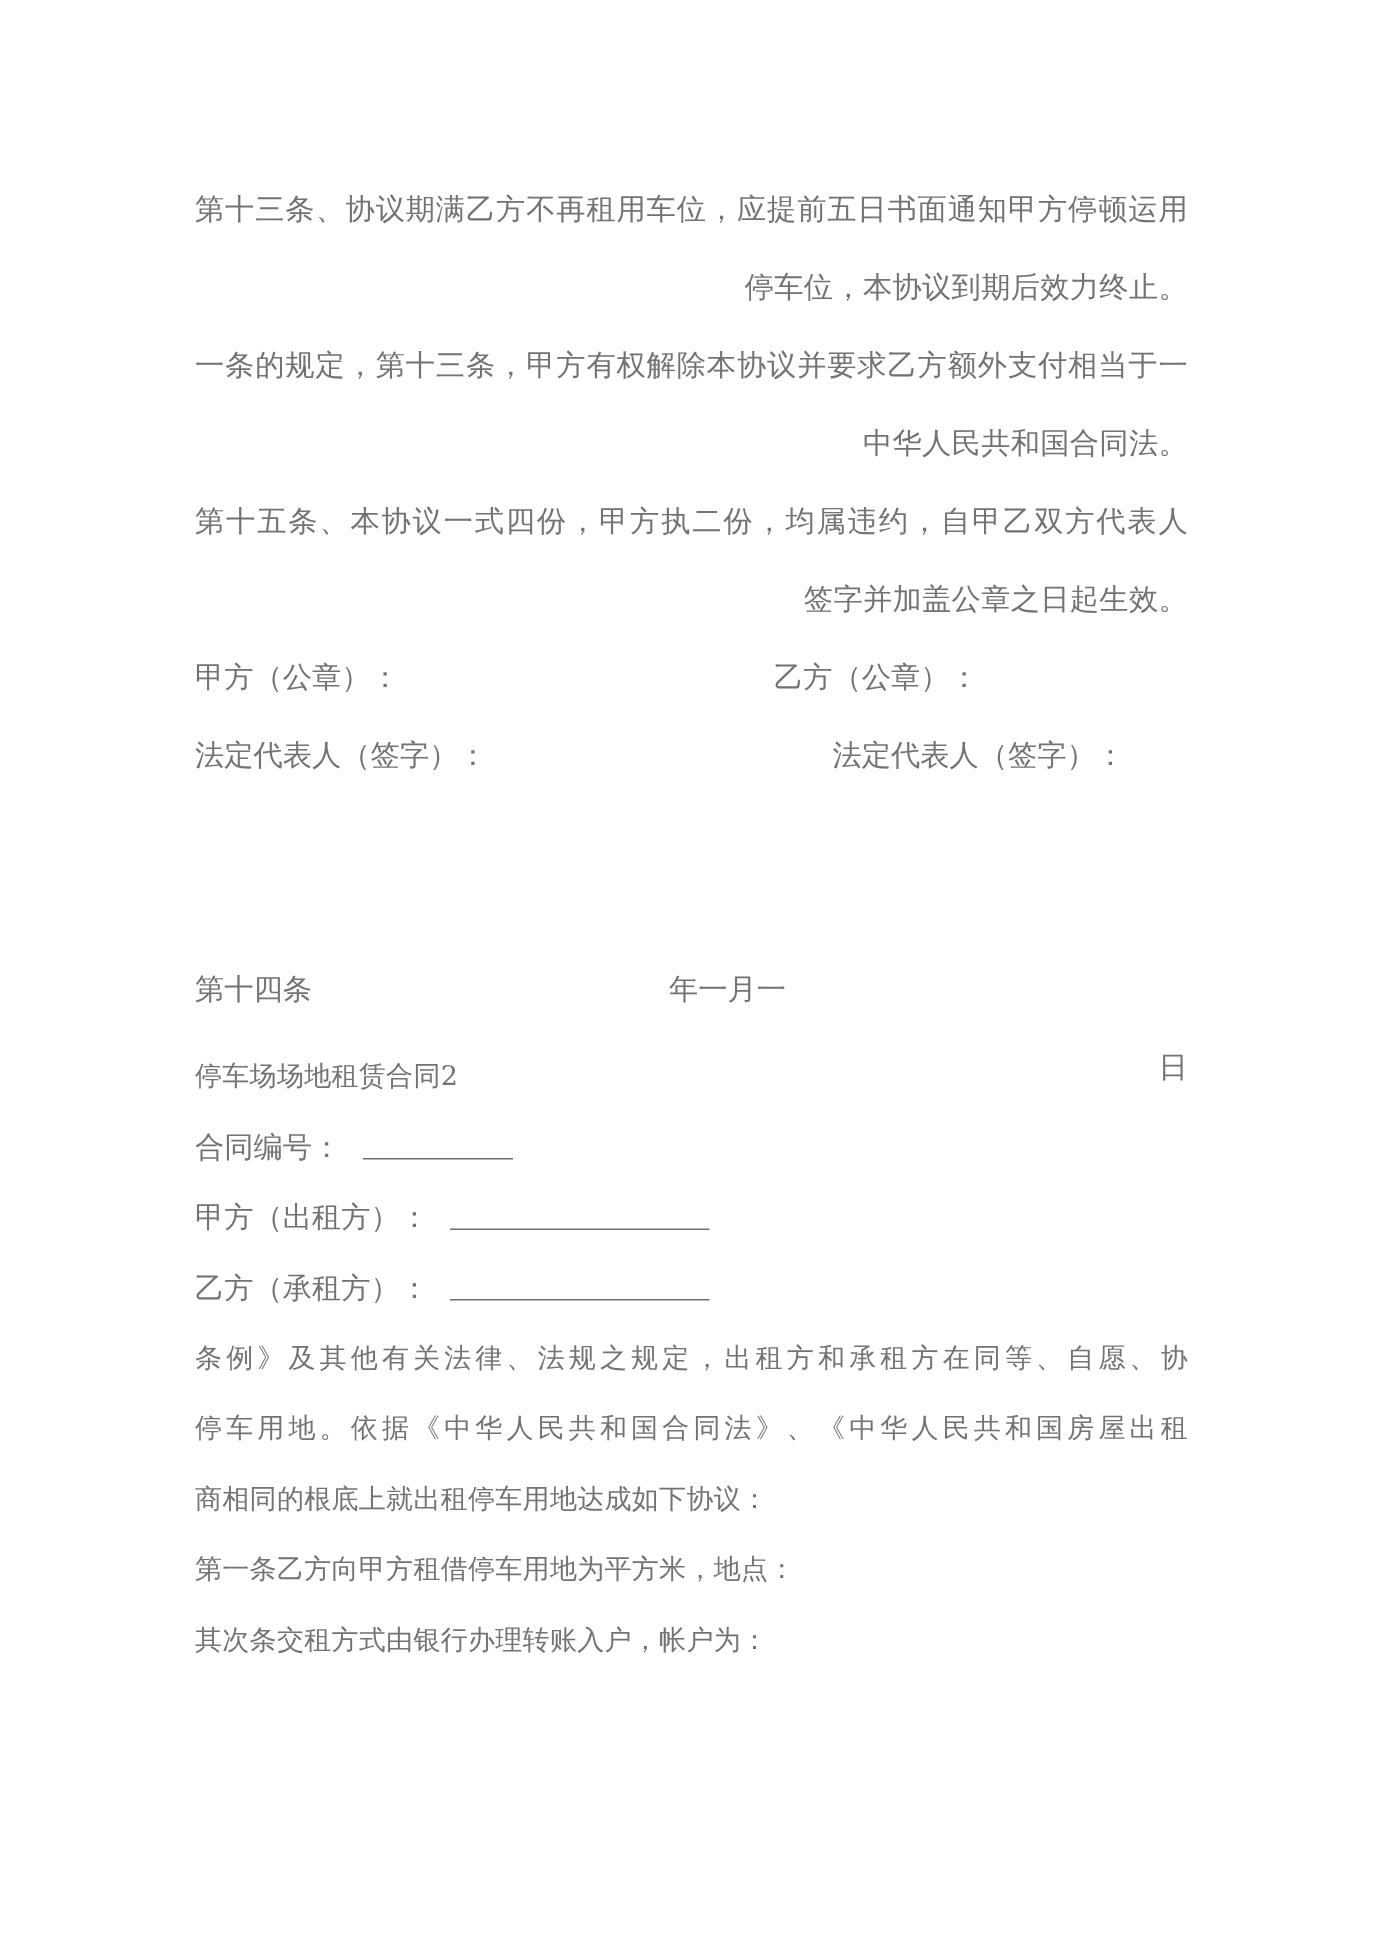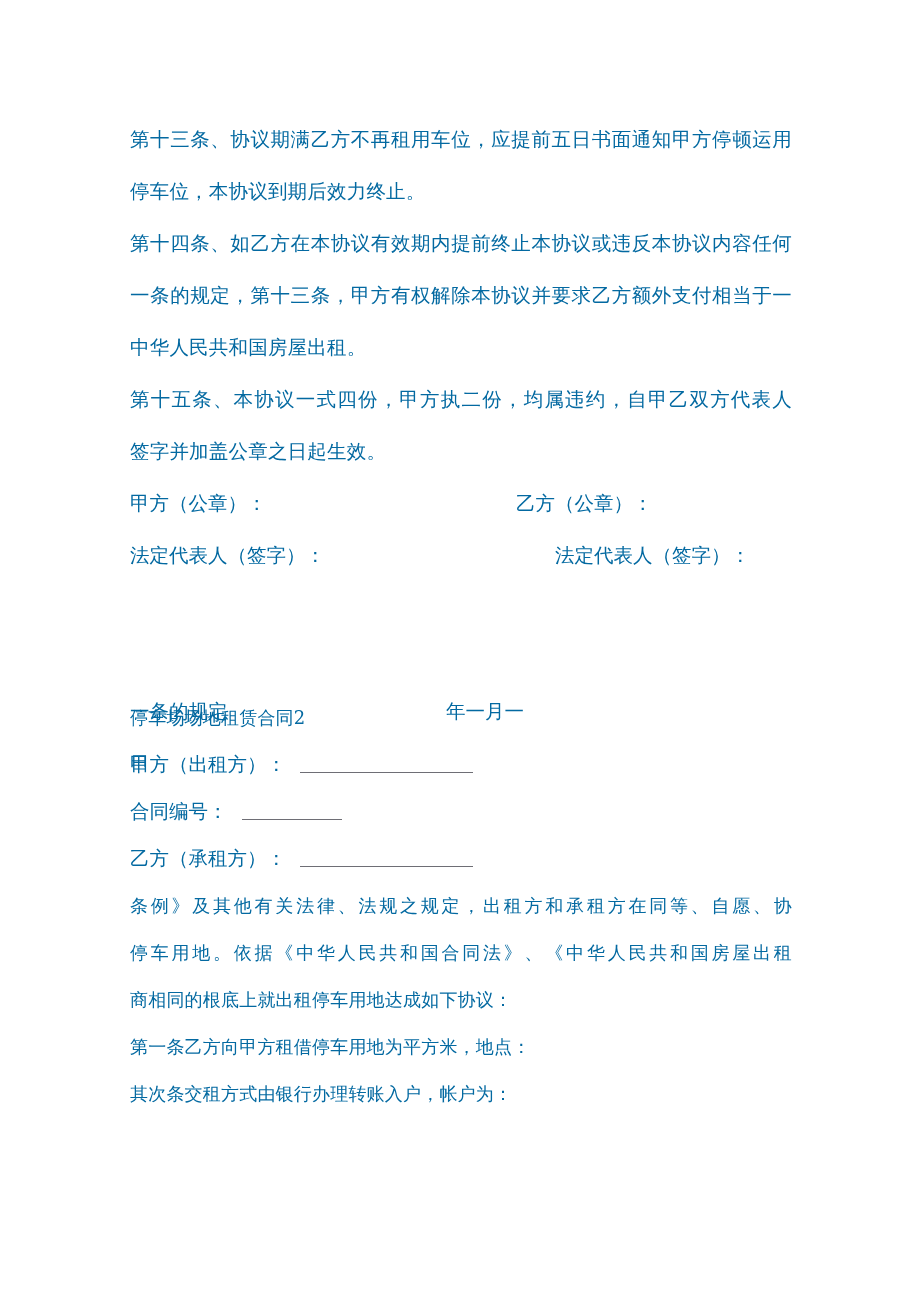--- a/index.html
+++ b/index.html
@@ -8,37 +8,38 @@
     padding: 0;
     background: #ffffff;
   }
   .page {
     position: relative;
     width: 920px;
     height: 1301px;
     background: #ffffff;
     overflow: hidden;
     font-family: "DejaVu Serif", "Liberation Serif", serif;
-    color: #0369a1;
+    color: #737373;
     -webkit-font-smoothing: antialiased;
   }
 
   
   .upper {
     position: absolute;
     left: 130px;
     top: 114px;
     width: 662px;
   }
   .ln {
     height: 52px;
     line-height: 52px;
     font-size: 19.5px;
     letter-spacing: 0.2px;
     white-space: nowrap;
+    text-align: right;
   }
   .ln.just {
     text-align: justify;
     text-align-last: justify;
     white-space: normal;
   }
   .ln.blank { white-space: normal; }
 
   
   .sigrow {
@@ -98,58 +99,57 @@
 </head>
 <body>
 
 <div class="page">
 
   <div class="upper">
 
     <div class="ln just">第十三条、协议期满乙方不再租用车位，应提前五日书面通知甲方停顿运用</div>
     <div class="ln">停车位，本协议到期后效力终止。</div>
 
-    <div class="ln just">第十四条、如乙方在本协议有效期内提前终止本协议或违反本协议内容任何</div>
     <div class="ln just">一条的规定，第十三条，甲方有权解除本协议并要求乙方额外支付相当于一</div>
-    <div class="ln">中华人民共和国房屋出租。</div>
+    <div class="ln">中华人民共和国合同法。</div>
 
     <div class="ln just">第十五条、本协议一式四份，甲方执二份，均属违约，自甲乙双方代表人</div>
     <div class="ln">签字并加盖公章之日起生效。</div>
 
     <div class="sigrow">
       <span class="c1">甲方（公章）：</span>
       <span class="c2 seal2">乙方（公章）：</span>
     </div>
 
     <div class="sigrow">
       <span class="c1">法定代表人（签字）：</span>
       <span class="c2 rep2">法定代表人（签字）：</span>
     </div>
 
     <div class="ln blank">&nbsp;</div>
     <div class="ln blank">&nbsp;</div>
 
     <div class="sigrow">
-      <span class="c1">一条的规定</span>
+      <span class="c1">第十四条</span>
       <span class="c2 date2">年一月一</span>
     </div>
 
     <div class="ln">日</div>
   </div>
 
   <div class="lower">
 
     <div class="ln2 title-line">停车场场地租赁合同2</div>
 
     <div class="field">
-      <span class="lbl">甲方（出租方）：</span><span class="rule w-long"></span>
+      <span class="lbl">合同编号：</span><span class="rule w-short"></span>
     </div>
 
     <div class="field">
-      <span class="lbl">合同编号：</span><span class="rule w-short"></span>
+      <span class="lbl">甲方（出租方）：</span><span class="rule w-long"></span>
     </div>
 
     <div class="field">
       <span class="lbl">乙方（承租方）：</span><span class="rule w-long"></span>
     </div>
 
     <div class="ln2 just">条例》及其他有关法律、法规之规定，出租方和承租方在同等、自愿、协</div>
     <div class="ln2 just">停车用地。依据《中华人民共和国合同法》、《中华人民共和国房屋出租</div>
     <div class="ln2">商相同的根底上就出租停车用地达成如下协议：</div>
 

